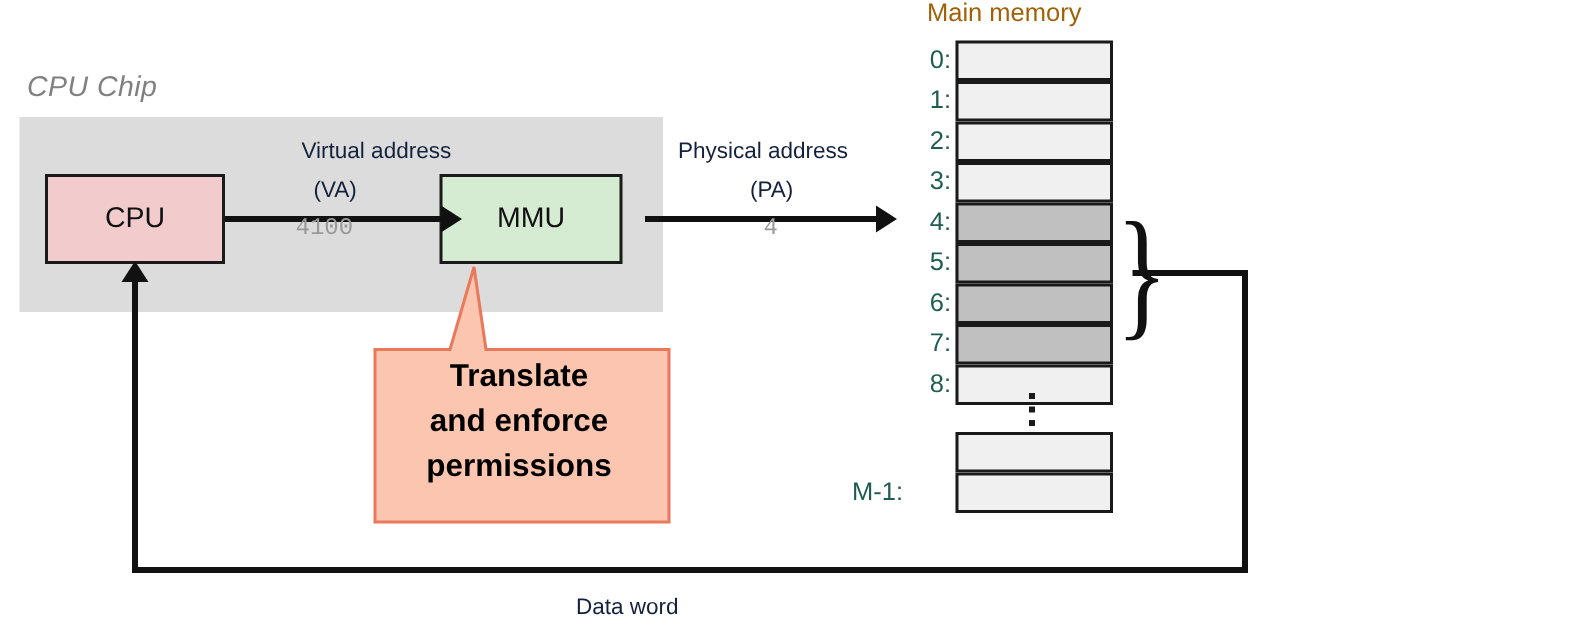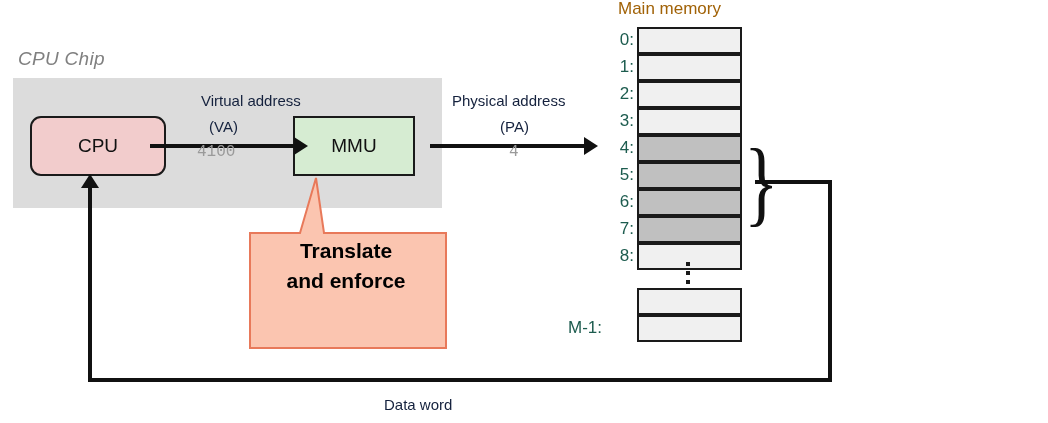--- a/index.html
+++ b/index.html
@@ -23,21 +23,21 @@
     letter-spacing:.3px;white-space:nowrap;
   }
 
   
   .unit-box{
     border:2px solid #1a1a1a;
     display:flex;align-items:center;justify-content:center;
     font-size:19px;color:#111;
     box-sizing:border-box;
   }
-  #cpu-box{left:30px;top:116px;width:136px;height:60px;background:#f2cccc;border-radius:11px;}
+  #cpu-box{left:30px;top:116px;width:120px;height:60px;background:#f2cccc;}
   #mmu-box{left:293px;top:116px;width:122px;height:60px;background:#d6ecd2;}
 
   
   .hline{background:#111;height:4px;}
   .vline{background:#111;width:4px;}
   .arrowhead-r{
     width:0;height:0;
     border-top:9px solid transparent;
     border-bottom:9px solid transparent;
     border-left:14px solid #111;
@@ -149,20 +149,21 @@
   <div class="abs arrowhead-u" id="dw-head"></div>
   <div class="abs lbl" id="dw-label">Data word</div>
 
   <div class="abs" id="callout-wrap">
     <svg width="200" height="175" viewBox="0 0 200 175">
       <path d="M 2,57 L 52,57 L 68,2 L 76,57 L 198,57 L 198,172 L 2,172 Z" fill="#fbc5b0" stroke="#e8795a" stroke-width="2"></path>
     </svg>
     <div id="callout-text">
       <div>Translate</div>
       <div>and enforce</div>
+      <div>permissions</div>
     </div>
   </div>
 
   <div class="abs" id="mm-title">Main memory</div>
   <div id="memory-rows">
       <div class="abs mrow" style="top: 27px;"></div>
       <div class="abs mlabel" style="left: 586px; top: 30px;">0:</div>
       <div class="abs mrow" style="top: 54px;"></div>
       <div class="abs mlabel" style="left: 586px; top: 57px;">1:</div>
       <div class="abs mrow" style="top: 81px;"></div>

